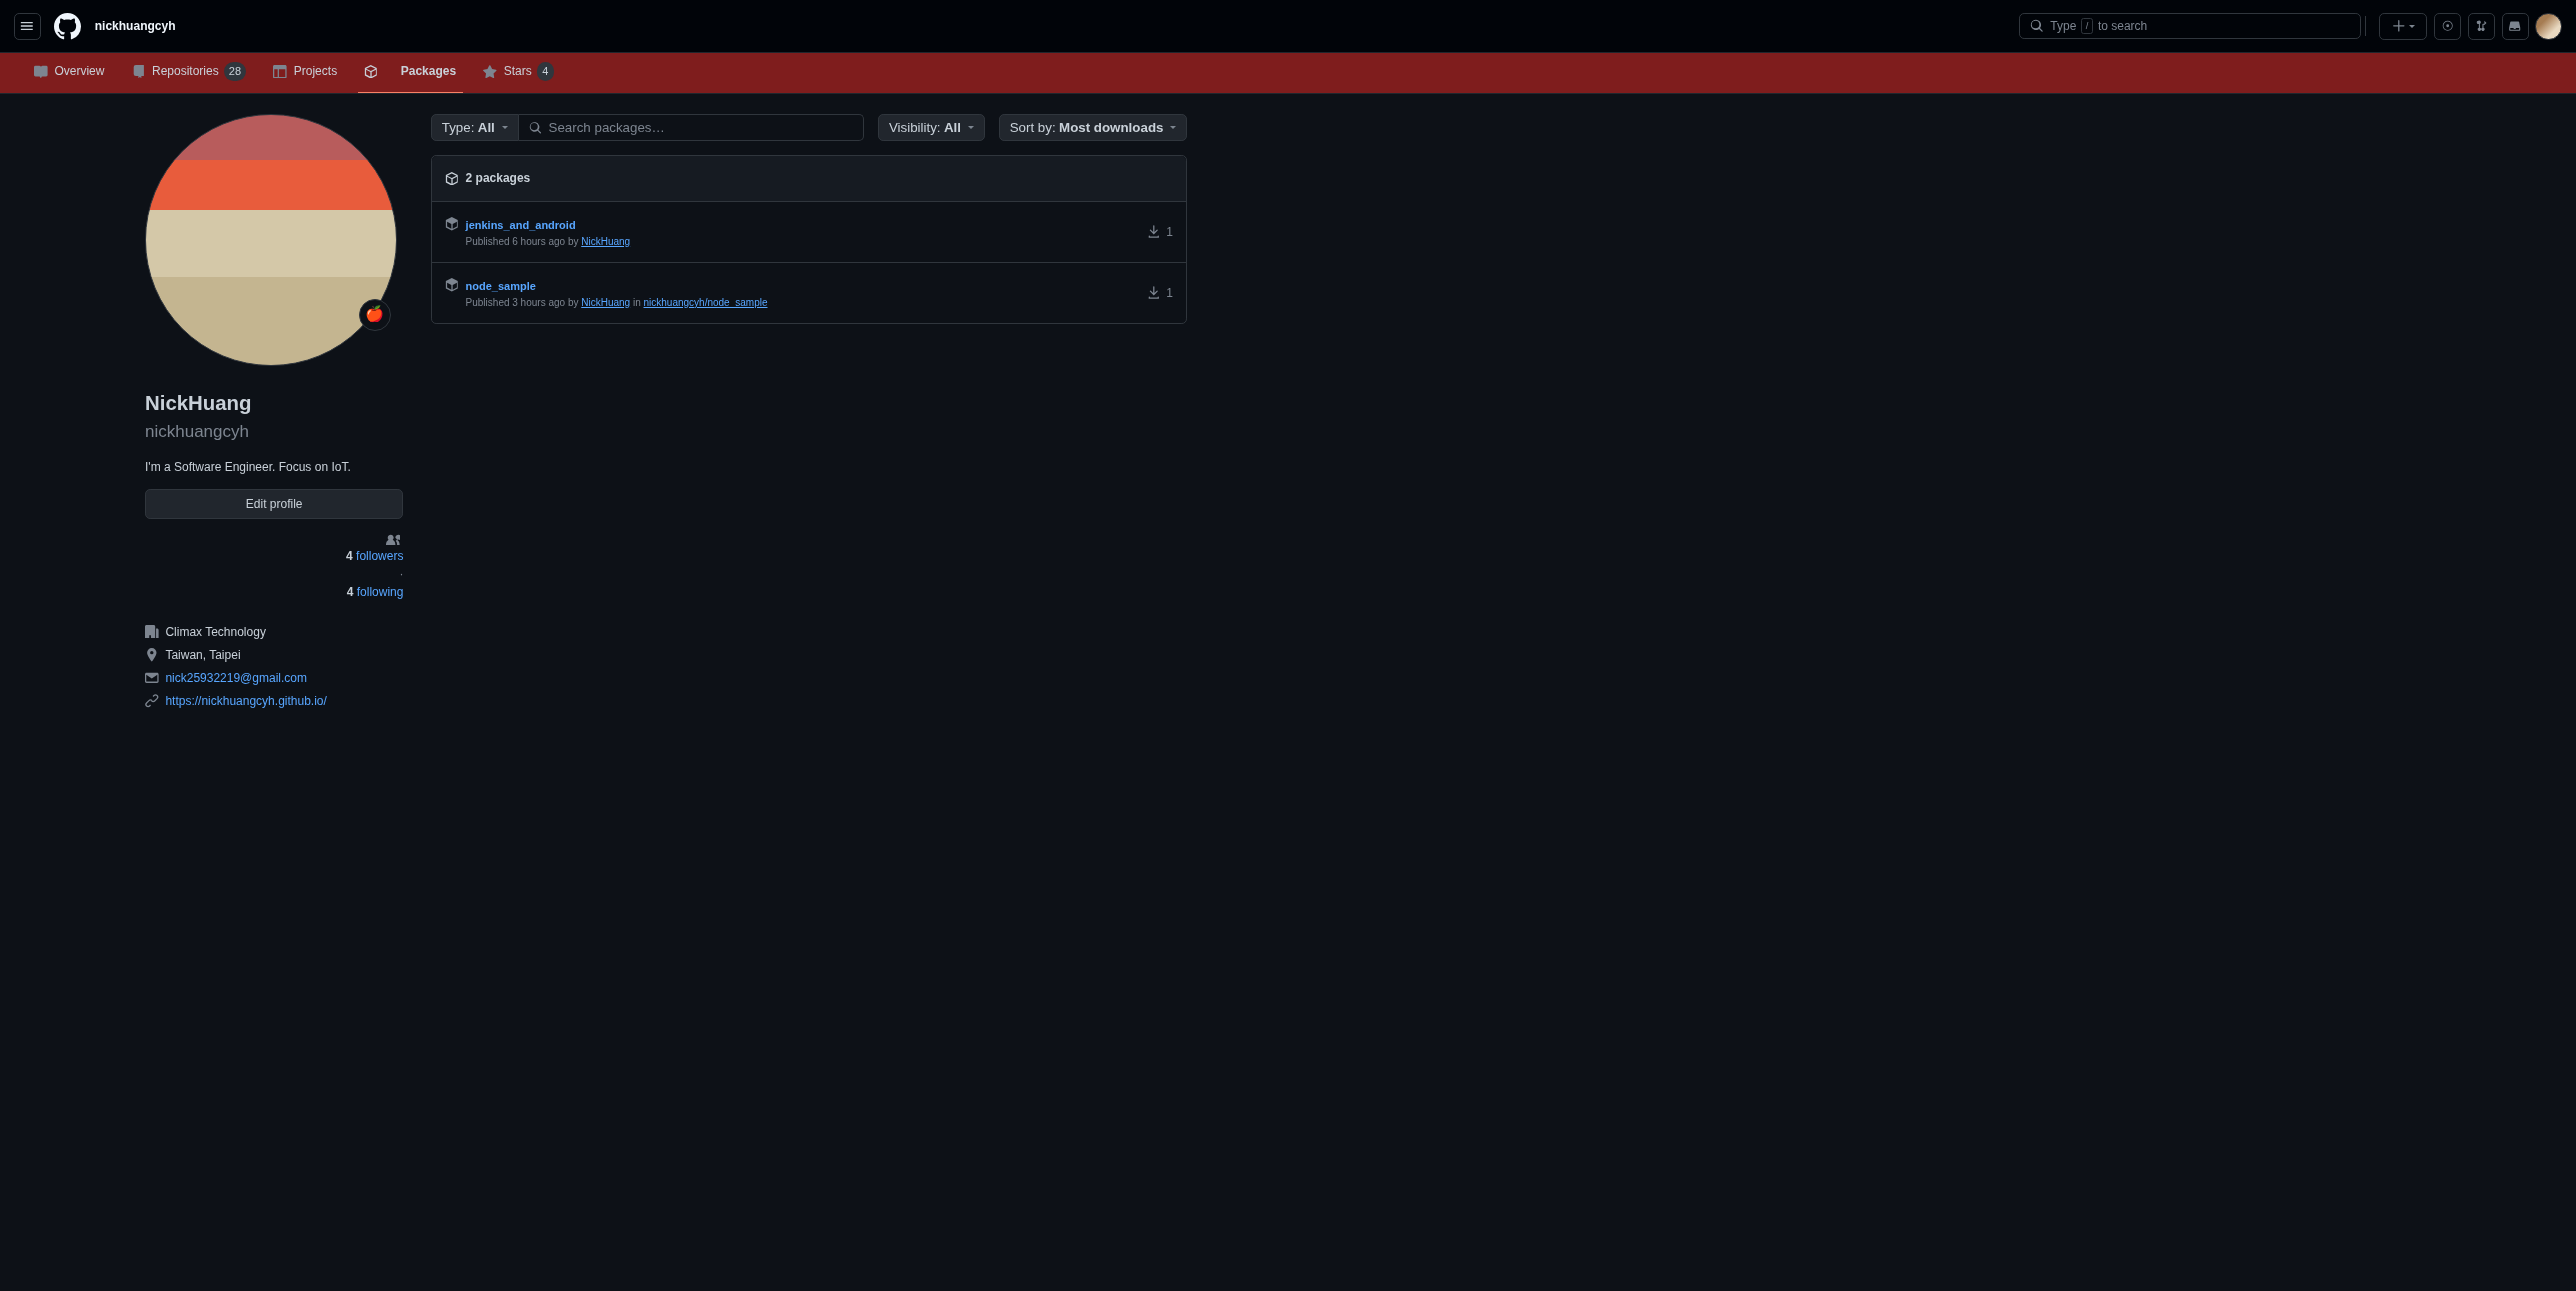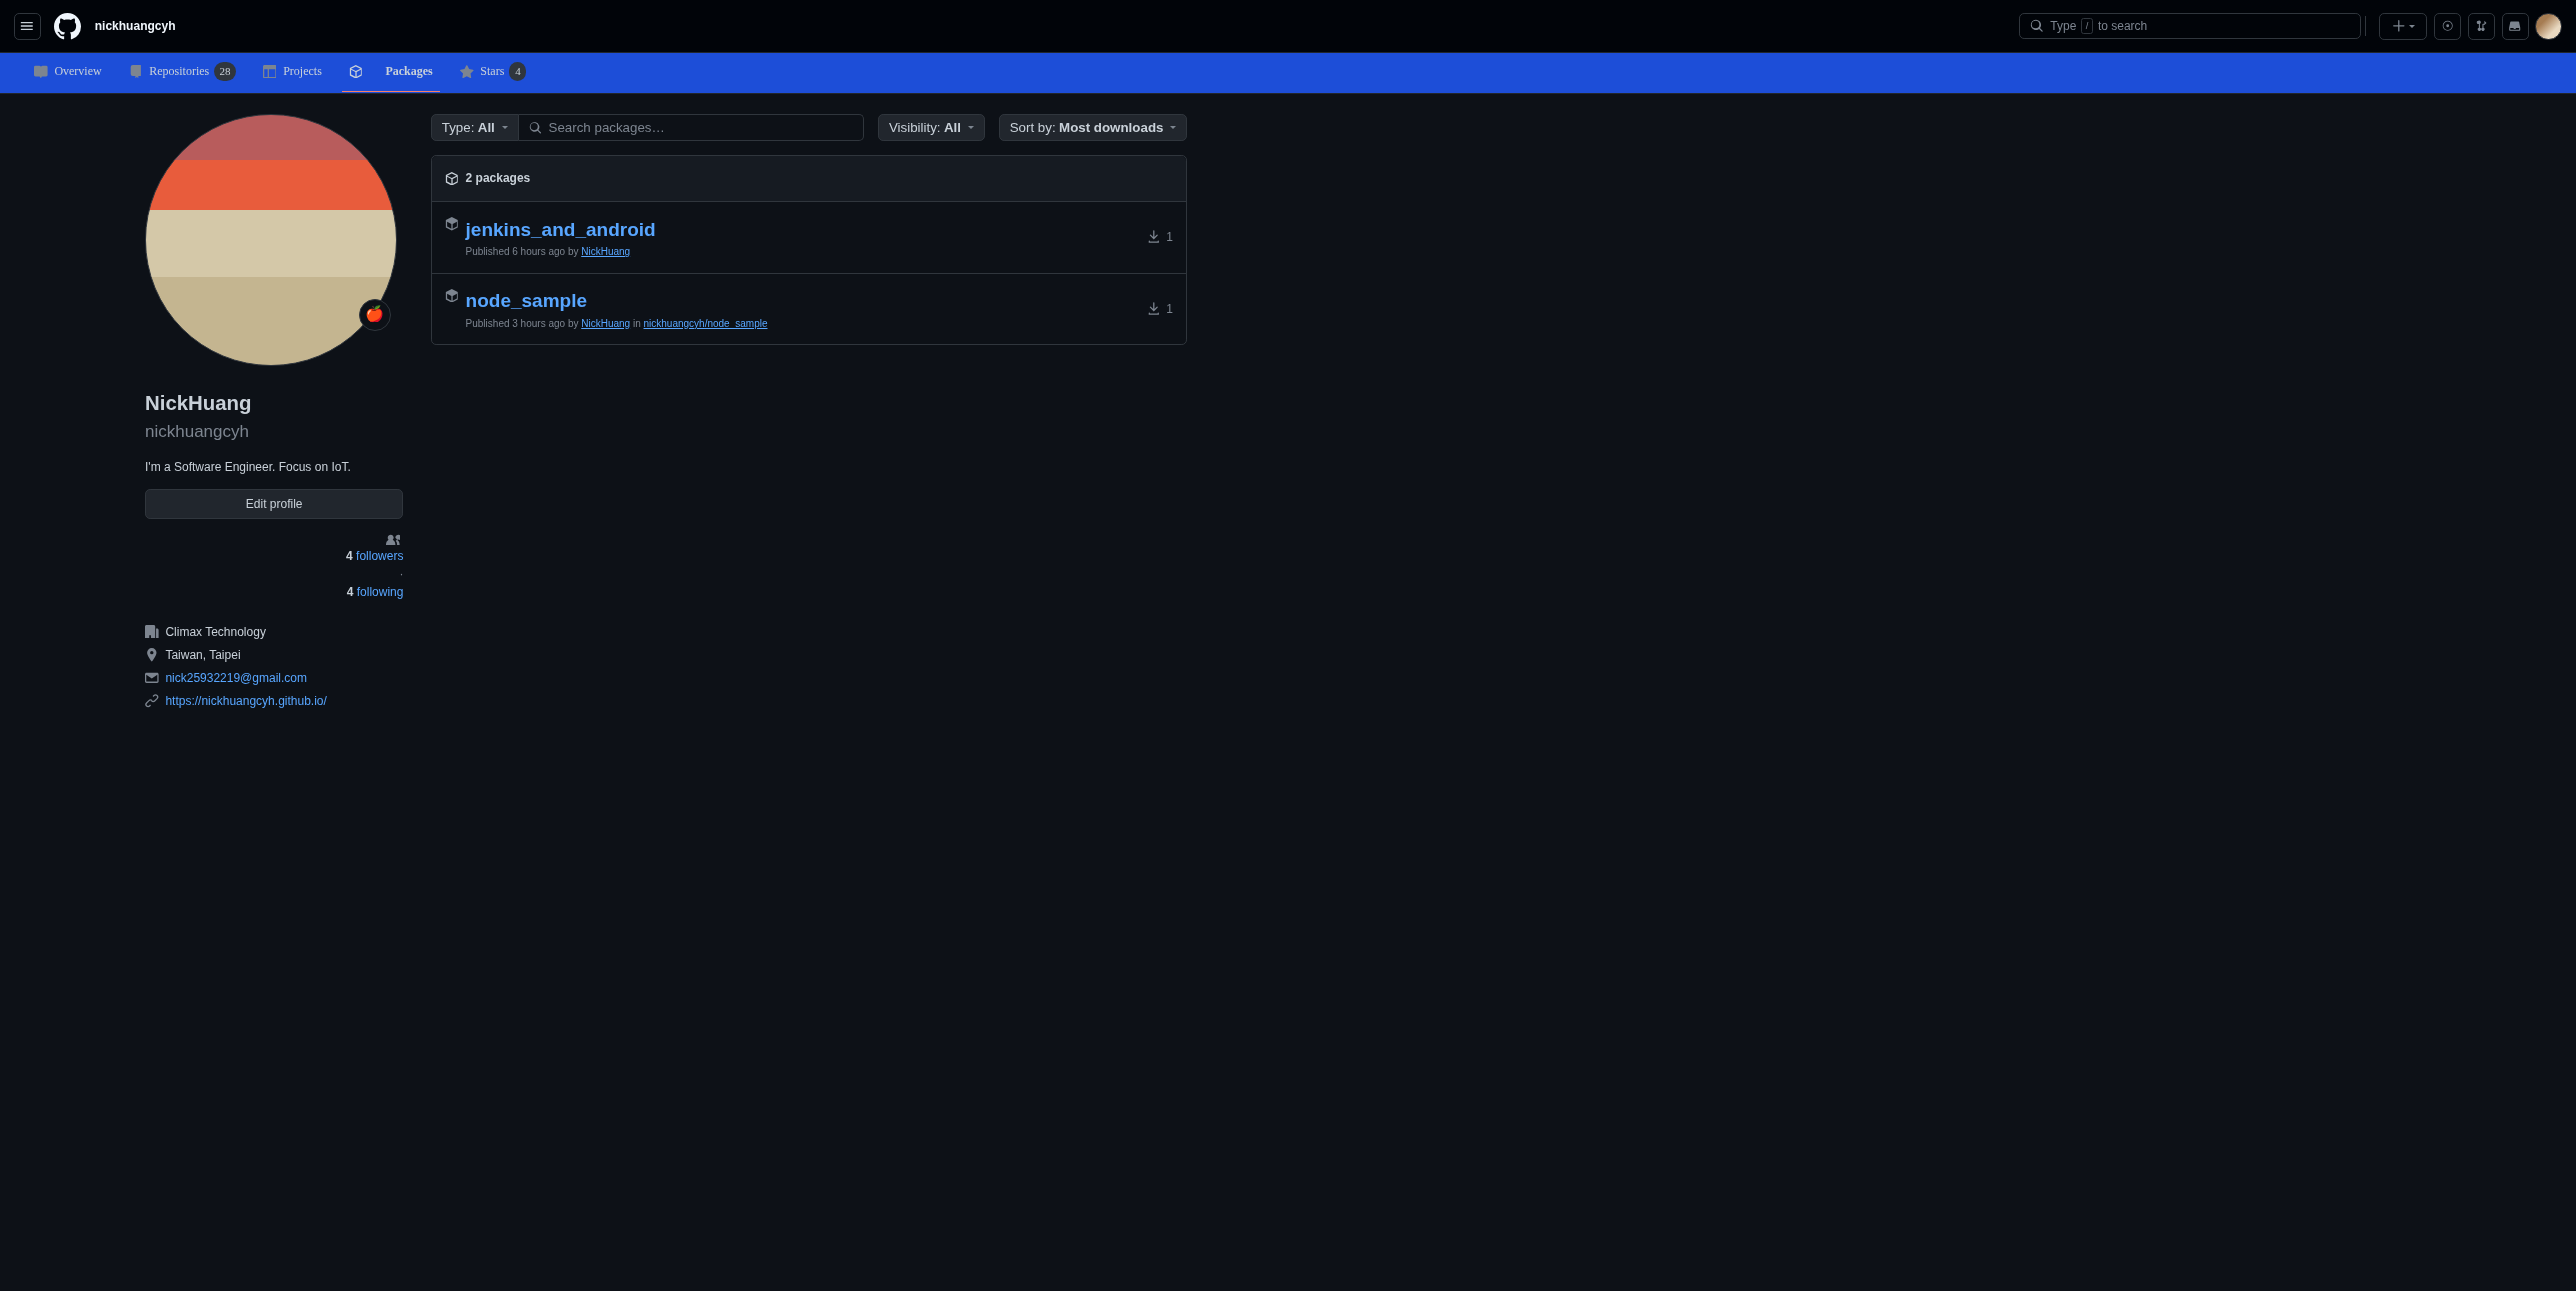--- a/index.html
+++ b/index.html
@@ -109,25 +109,23 @@
     .avatar-small {
       width: 27px;
       height: 27px;
       border-radius: 50%;
       background: linear-gradient(135deg, #a67c52 30%, #e8d8c0 70%);
       border: 0.9px solid #30363d;
     }
     
     .tabnav {
       display: flex;
-      align-items: center;
       padding: 0 20.4px;
-      background: #1d4ed8;
+      background: #7f1d1d;
       border-bottom: 0.9px solid #21262d;
-      font-family: Liberation Serif, serif;
     }
     .tabnav-item {
       display: flex;
       align-items: center;
       padding: 8.5px 6.8px 10.2px;
       margin: 0 6.8px;
       color: #c9d1d9;
       border-bottom: 1.7px solid transparent;
     }
     .tabnav-item.selected {
@@ -335,21 +333,21 @@
       margin-right: 6.8px;
       fill: #7d8590;
       margin-top: 1.7px;
     }
     .box-row-body {
       flex: 1;
     }
     .pkg-name {
       color: #58a6ff;
       font-weight: 600;
-      font-size: 19px;
+      font-size: 11px;
     }
     .pkg-meta {
       color: #7d8590;
       font-size: 10px;
     }
     .pkg-meta a {
       text-decoration: underline;
     }
     .box-row-right {
       display: flex;

